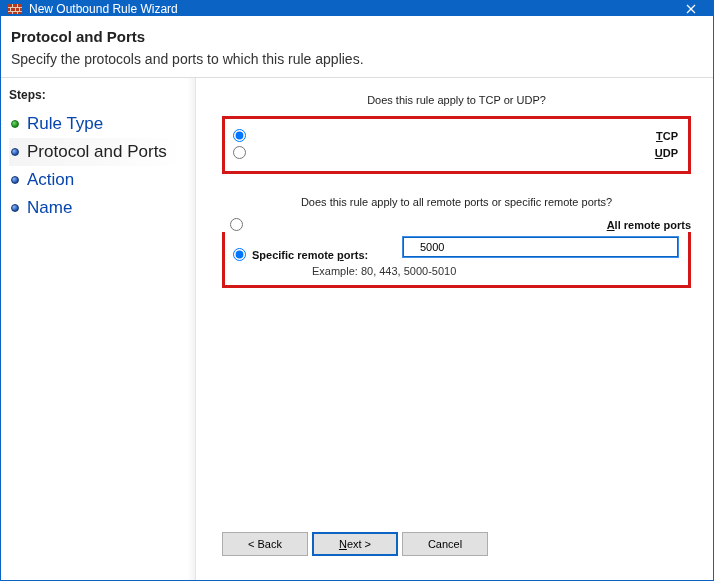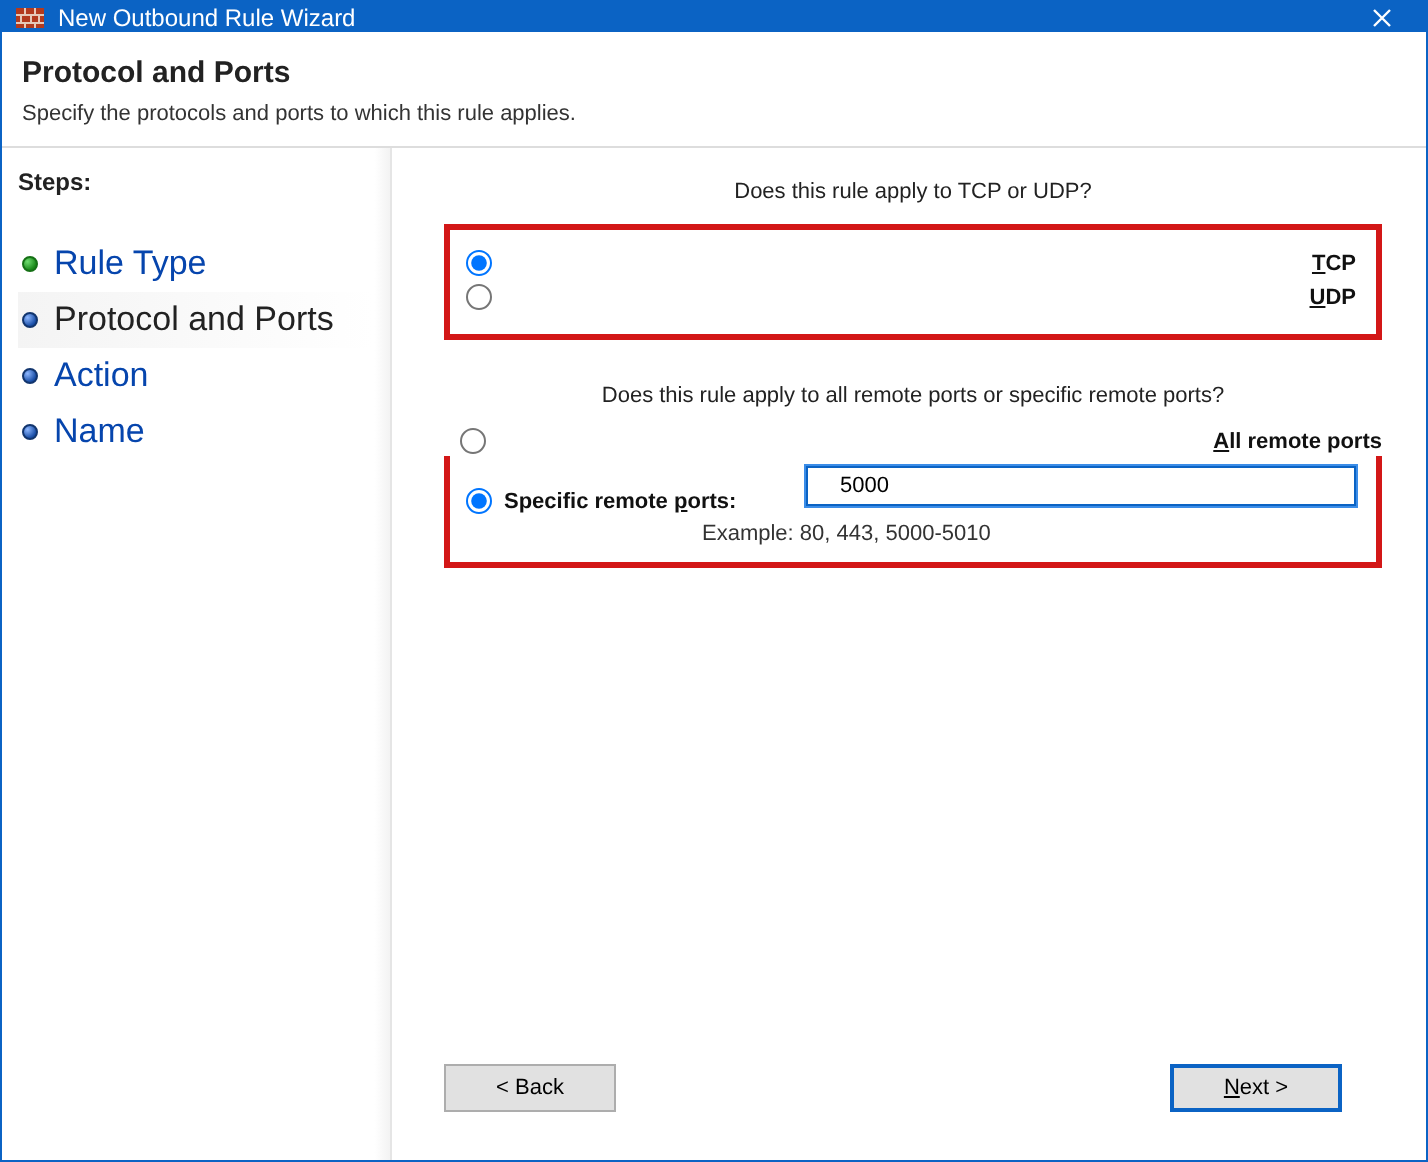--- a/index.html
+++ b/index.html
@@ -4,44 +4,44 @@
 <style>
   * { box-sizing: border-box; margin: 0; padding: 0; }
   body { font-family: "Segoe UI", Tahoma, sans-serif; font-size: 12px; background: #888; display: flex; align-items: center; justify-content: center; height: 100vh; }
   .window { width: 714px; height: 581px; background: #fff; border: 1px solid #0b63c4; display: flex; flex-direction: column; position: relative; }
   .titlebar { height: 15px; background: #0b63c4; color: #fff; display: flex; align-items: center; padding: 0 0 0 6px; }
   .titlebar .app-icon { width: 16px; height: 16px; margin-right: 6px; display:inline-block; }
   .titlebar .title { font-size: 12px; flex: 1; }
   .titlebar .close { width: 44px; height: 28px; display: flex; align-items: center; justify-content: center; cursor: pointer; }
   .header { padding: 12px 10px 10px 10px; border-bottom: 1px solid #ddd; }
   .header h1 { font-size: 15px; font-weight: bold; color: #222; margin-bottom: 6px; }
-  .header p { font-size: 11px; color: #333; }
+  .header p { font-size: 14px; color: #333; }
   .body { flex: 1; display: flex; overflow: hidden; }
   .steps { width: 195px; border-right: 1px solid #e5e5e5; padding: 10px 8px; background: linear-gradient(to right,#fff 0,#fff 96%,#f3f3f3 100%); }
-  .steps h2 { font-size: 12px; font-weight: bold; margin-bottom: 20px; color: #222; }
+  .steps h2 { font-size: 12px; font-weight: bold; margin-bottom: 8px; color: #222; }
   .step-item { display: flex; align-items: center; padding: 4px 2px; font-size: 17px; color: #0645ad; cursor: default; }
   .step-item .bullet { width: 8px; height: 8px; border-radius: 50%; margin-right: 8px; background: radial-gradient(circle at 30% 30%, #6fdc6f 0%, #1a8a1a 70%); border: 1px solid #157015; flex-shrink:0; }
   .step-item.current .bullet { background: radial-gradient(circle at 30% 30%, #8fb8ff 0%, #1a4fa8 70%); border: 1px solid #12356e; }
   .step-item.future .bullet { background: radial-gradient(circle at 30% 30%, #8fb8ff 0%, #1a4fa8 70%); border: 1px solid #12356e; }
   .step-item.current { color: #222; background: linear-gradient(to right, #f4f4f4, #fff); }
   .content { flex: 1; padding: 16px 22px 10px 26px; position: relative; display:flex; flex-direction:column; }
   .prompt { font-size: 11px; color: #222; margin-bottom: 10px; text-align: center; }
   .opt-group { border: 3px solid #d31717; padding: 6px 10px 8px 8px; margin-bottom: 22px; }
   .opt-group.no-top { border-top: none; padding-top: 0; margin-top: -3px; }
   .radio-row { display: flex; align-items: center; margin: 4px 0; justify-content: space-between; }
   .radio-row input[type=radio] { margin-right: 6px; width: 13px; height: 13px; }
   .radio-row label { font-size: 11px; color: #111; }
   .radio-row label .ul { text-decoration: underline; }
   .radio-row.bold label { font-weight: bold; }
   .port-input-row { display: flex; align-items: center; gap: 10px; }
   .port-input-row .lblcol { min-width: 160px; margin-top: 16px; }
   .port-input-row input[type=text] { flex: 1; border: 1px solid #0b63c4; outline: 1px solid #3b8de8; height: 20px; font-size: 11px; padding: 0 16px; }
-  .hint-row { margin-left: 118px; font-size: 11px; color: #333; margin-top: 4px; }
+  .hint-row { margin-left: 79px; font-size: 11px; color: #333; margin-top: 4px; }
   .ports-pretop { margin-left: 8px; margin-bottom: 0; }
-  .footer { padding: 10px 20px 14px 0; display: flex; justify-content: space-between; gap: 25px; }
+  .footer { padding: 10px 20px 14px 0; display: flex; justify-content: flex-start; gap: 4px; }
   .btn { min-width: 86px; height: 24px; font-size: 11px; background: #e1e1e1; border: 1px solid #adadad; cursor: pointer; display: inline-flex; align-items: center; justify-content: center; padding: 0 10px; }
   .btn.default { border: 2px solid #0b63c4; padding: 0 9px; }
 </style>
 </head>
 <body>
 
 <div class="window">
 
   <div class="titlebar">
     <span class="app-icon">
@@ -124,16 +124,19 @@
           </div>
           <div class="hint-row">Example: 80, 443, 5000-5010</div>
         </div>
       </div>
 
       <div class="footer">
         <button class="btn">
             <span>&lt; Back</span>
           </button>
         <button class="btn default"><span style="text-decoration:underline">N</span>ext &gt;</button>
+        <button class="btn">
+            <span>Cancel</span>
+          </button>
       </div>
     </div>
   </div>
 </div>
 
 </body></html>

